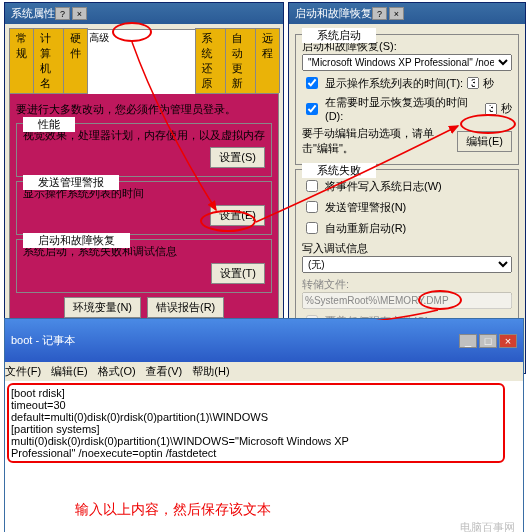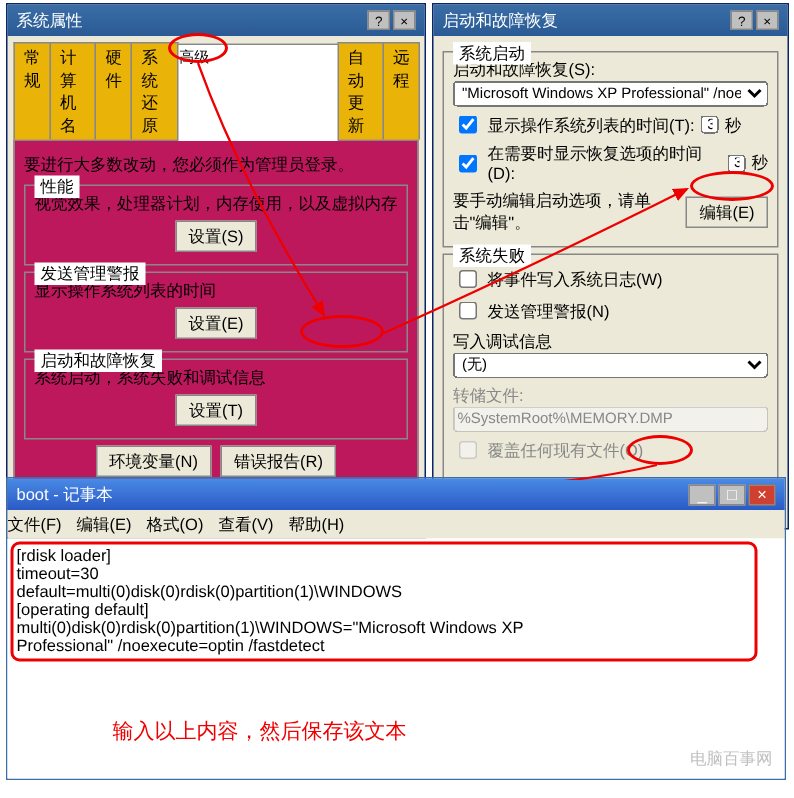--- a/index.html
+++ b/index.html
@@ -1,45 +1,45 @@
 <!DOCTYPE html>
 <html><head>
 <meta charset="utf-8">
 <style>
 * { box-sizing: border-box; font-family: "Microsoft YaHei", SimSun, sans-serif; }
 body { margin: 0; width: 529px; height: 532px; background: #fff; position: relative; font-size: 11px; }
 
 .dialog { position: absolute; background: #ece9d8; border: 1px solid #0a246a; }
-.titlebar { background: linear-gradient(#3a6ea5,#2a5a95); color: #fff; padding: 3px 6px; font-size: 11px; display: flex; justify-content: space-between; align-items: center; gap: 29px; }
+.titlebar { background: linear-gradient(#3a6ea5,#2a5a95); color: #fff; padding: 3px 6px; font-size: 11px; display: flex; justify-content: flex-start; align-items: center; }
 .titlebar .ctl { display: flex; gap: 2px; }
 .titlebar .ctl span { width: 15px; height: 13px; background: #c0c0c0; border: 1px solid #888; display: inline-flex; align-items: center; justify-content: center; font-size: 9px; color: #000; }
 
 .tabs { display: flex; padding: 4px 4px 0 4px; }
 .tab { background: #eab308; border: 1px solid #888; border-bottom: none; padding: 2px 6px; font-size: 11px; margin-right: -1px; cursor: pointer; }
 .tab.sel { background: #fff; position: relative; top: 1px; }
 
 .panel { background: #be185d; border: 1px solid #888; margin: 0 4px 4px 4px; padding: 6px; }
 .grp { border: 1px solid #888; margin: 4px 0; padding: 4px 6px 8px 6px; position: relative; }
-.grp > .lgd { position: absolute; top: -7px; left: 6px; background: #fff; padding: 0 4px; font-size: 11px; }
+.grp > .lgd { position: absolute; top: -7px; left: 6px; background: #fff; padding: 0 15px; font-size: 11px; }
 
 .btn { background: #ece9d8; border: 1px solid #888; padding: 2px 8px; font-size: 11px; cursor: pointer; display: inline-block; }
-.row { display: flex; justify-content: center; gap: 6px; margin-top: 4px; }
+.row { display: flex; justify-content: flex-end; gap: 6px; margin-top: 4px; }
 
 .dlg2 { position: absolute; left: 288px; top: 2px; width: 238px; background: #ece9d8; border: 1px solid #0a246a; }
 .dlg2 .body { padding: 6px; }
 .sel { width: 100%; font-size: 10px; padding: 1px; }
 .chk { display: flex; align-items: center; gap: 4px; margin: 3px 0; font-size: 11px; }
 .chk input { width: 12px; height: 12px; }
 .spin { width: 28px; font-size: 10px; }
 
 .elps { position: absolute; border: 2px solid #e00; border-radius: 50%; pointer-events: none; }
 .arrow { position: absolute; pointer-events: none; }
 
 .notepad { position: absolute; left: 4px; top: 318px; width: 520px; border: 1px solid #3a6ea5; }
-.np-title { background: linear-gradient(#4a8ae5,#2a5ac5); color: #fff; padding: 3px 6px; display: flex; justify-content: space-between; align-items: center; }
+.np-title { background: linear-gradient(#4a8ae5,#2a5ac5); color: #fff; padding: 14px 6px; display: flex; justify-content: space-between; align-items: center; }
 .np-menu { background: #ece9d8; padding: 2px 0; display: flex; gap: 10px; font-size: 11px; }
 .np-body { background: #fff; padding: 6px; font-family: Consolas, monospace; font-size: 11px; height: 160px; position: relative; }
 .redbox { position: absolute; border: 2px solid #e00; border-radius: 6px; }
 .note { color: #e00; font-size: 14px; position: absolute; }
 .wm { position: absolute; right: 8px; bottom: 6px; color: #c0c0c0; font-size: 11px; }
 </style>
 </head>
 <body>
 
 <div class="dialog" style="left:4px;top:2px;width:280px;">
@@ -47,22 +47,22 @@
     <span>系统属性</span>
     <div class="ctl">
       <span>?</span>
       <span>×</span>
     </div>
   </div>
   <div class="tabs">
     <div class="tab">常规</div>
     <div class="tab">计算机名</div>
     <div class="tab">硬件</div>
+    <div class="tab sel">高级</div>
     <div class="tab">系统还原</div>
-    <div class="tab sel">高级</div>
     <div class="tab">自动更新</div>
     <div class="tab">远程</div>
   </div>
   <div class="panel">
     <div style="margin:2px 0 6px 0;">要进行大多数改动，您必须作为管理员登录。</div>
     <div class="grp">
       <div class="lgd">性能</div>
       <div>视觉效果，处理器计划，内存使用，以及虚拟内存</div>
       <div class="row">
           <span class="btn">设置(S)</span>
@@ -127,20 +127,24 @@
     <div class="grp">
       <div class="lgd">系统失败</div>
       <div class="chk">
           <input type="checkbox" style="">
           <span>将事件写入系统日志(W)</span>
         </div>
       <div class="chk">
           <input type="checkbox" style="">
           <span>发送管理警报(N)</span>
         </div>
+      <div class="chk">
+          <input type="checkbox" style="">
+          <span>自动重新启动(R)</span>
+        </div>
       <div style="margin-top:4px;">写入调试信息</div>
       <select class="sel"><option>(无)</option></select>
       <div style="color:#888;margin-top:4px;">转储文件:</div>
       <input class="sel" disabled="" style="color: rgb(136, 136, 136);" value="%SystemRoot%\MEMORY.DMP">
       <div class="chk">
           <input type="checkbox" disabled="" style="">
           <span style="color:#888;">覆盖任何现有文件(O)</span>
         </div>
     </div>
     <div class="row">
@@ -160,24 +164,24 @@
     </div>
   </div>
   <div class="np-menu">
     <span>文件(F)</span>
     <span>编辑(E)</span>
     <span>格式(O)</span>
     <span>查看(V)</span>
     <span>帮助(H)</span>
   </div>
   <div class="np-body">
-    <div>[rdisk loader]</div>
+    <div>[boot rdisk]</div>
     <div>timeout=30</div>
     <div>default=multi(0)disk(0)rdisk(0)partition(1)\WINDOWS</div>
-    <div>[operating default]</div>
+    <div>[partition systems]</div>
     <div>multi(0)disk(0)rdisk(0)partition(1)\WINDOWS="Microsoft Windows XP</div>
     <div>Professional" /noexecute=optin /fastdetect</div>
     <div class="redbox" style="left:2px;top:2px;width:498px;height:80px;"></div>
     <div class="note" style="left:70px;top:120px;">输入以上内容，然后保存该文本</div>
     <div class="wm">电脑百事网</div>
   </div>
 </div>
 
 <div class="elps" style="left:112px;top:22px;width:40px;height:20px;"></div>
 <div class="elps" style="left:200px;top:210px;width:56px;height:22px;"></div>

